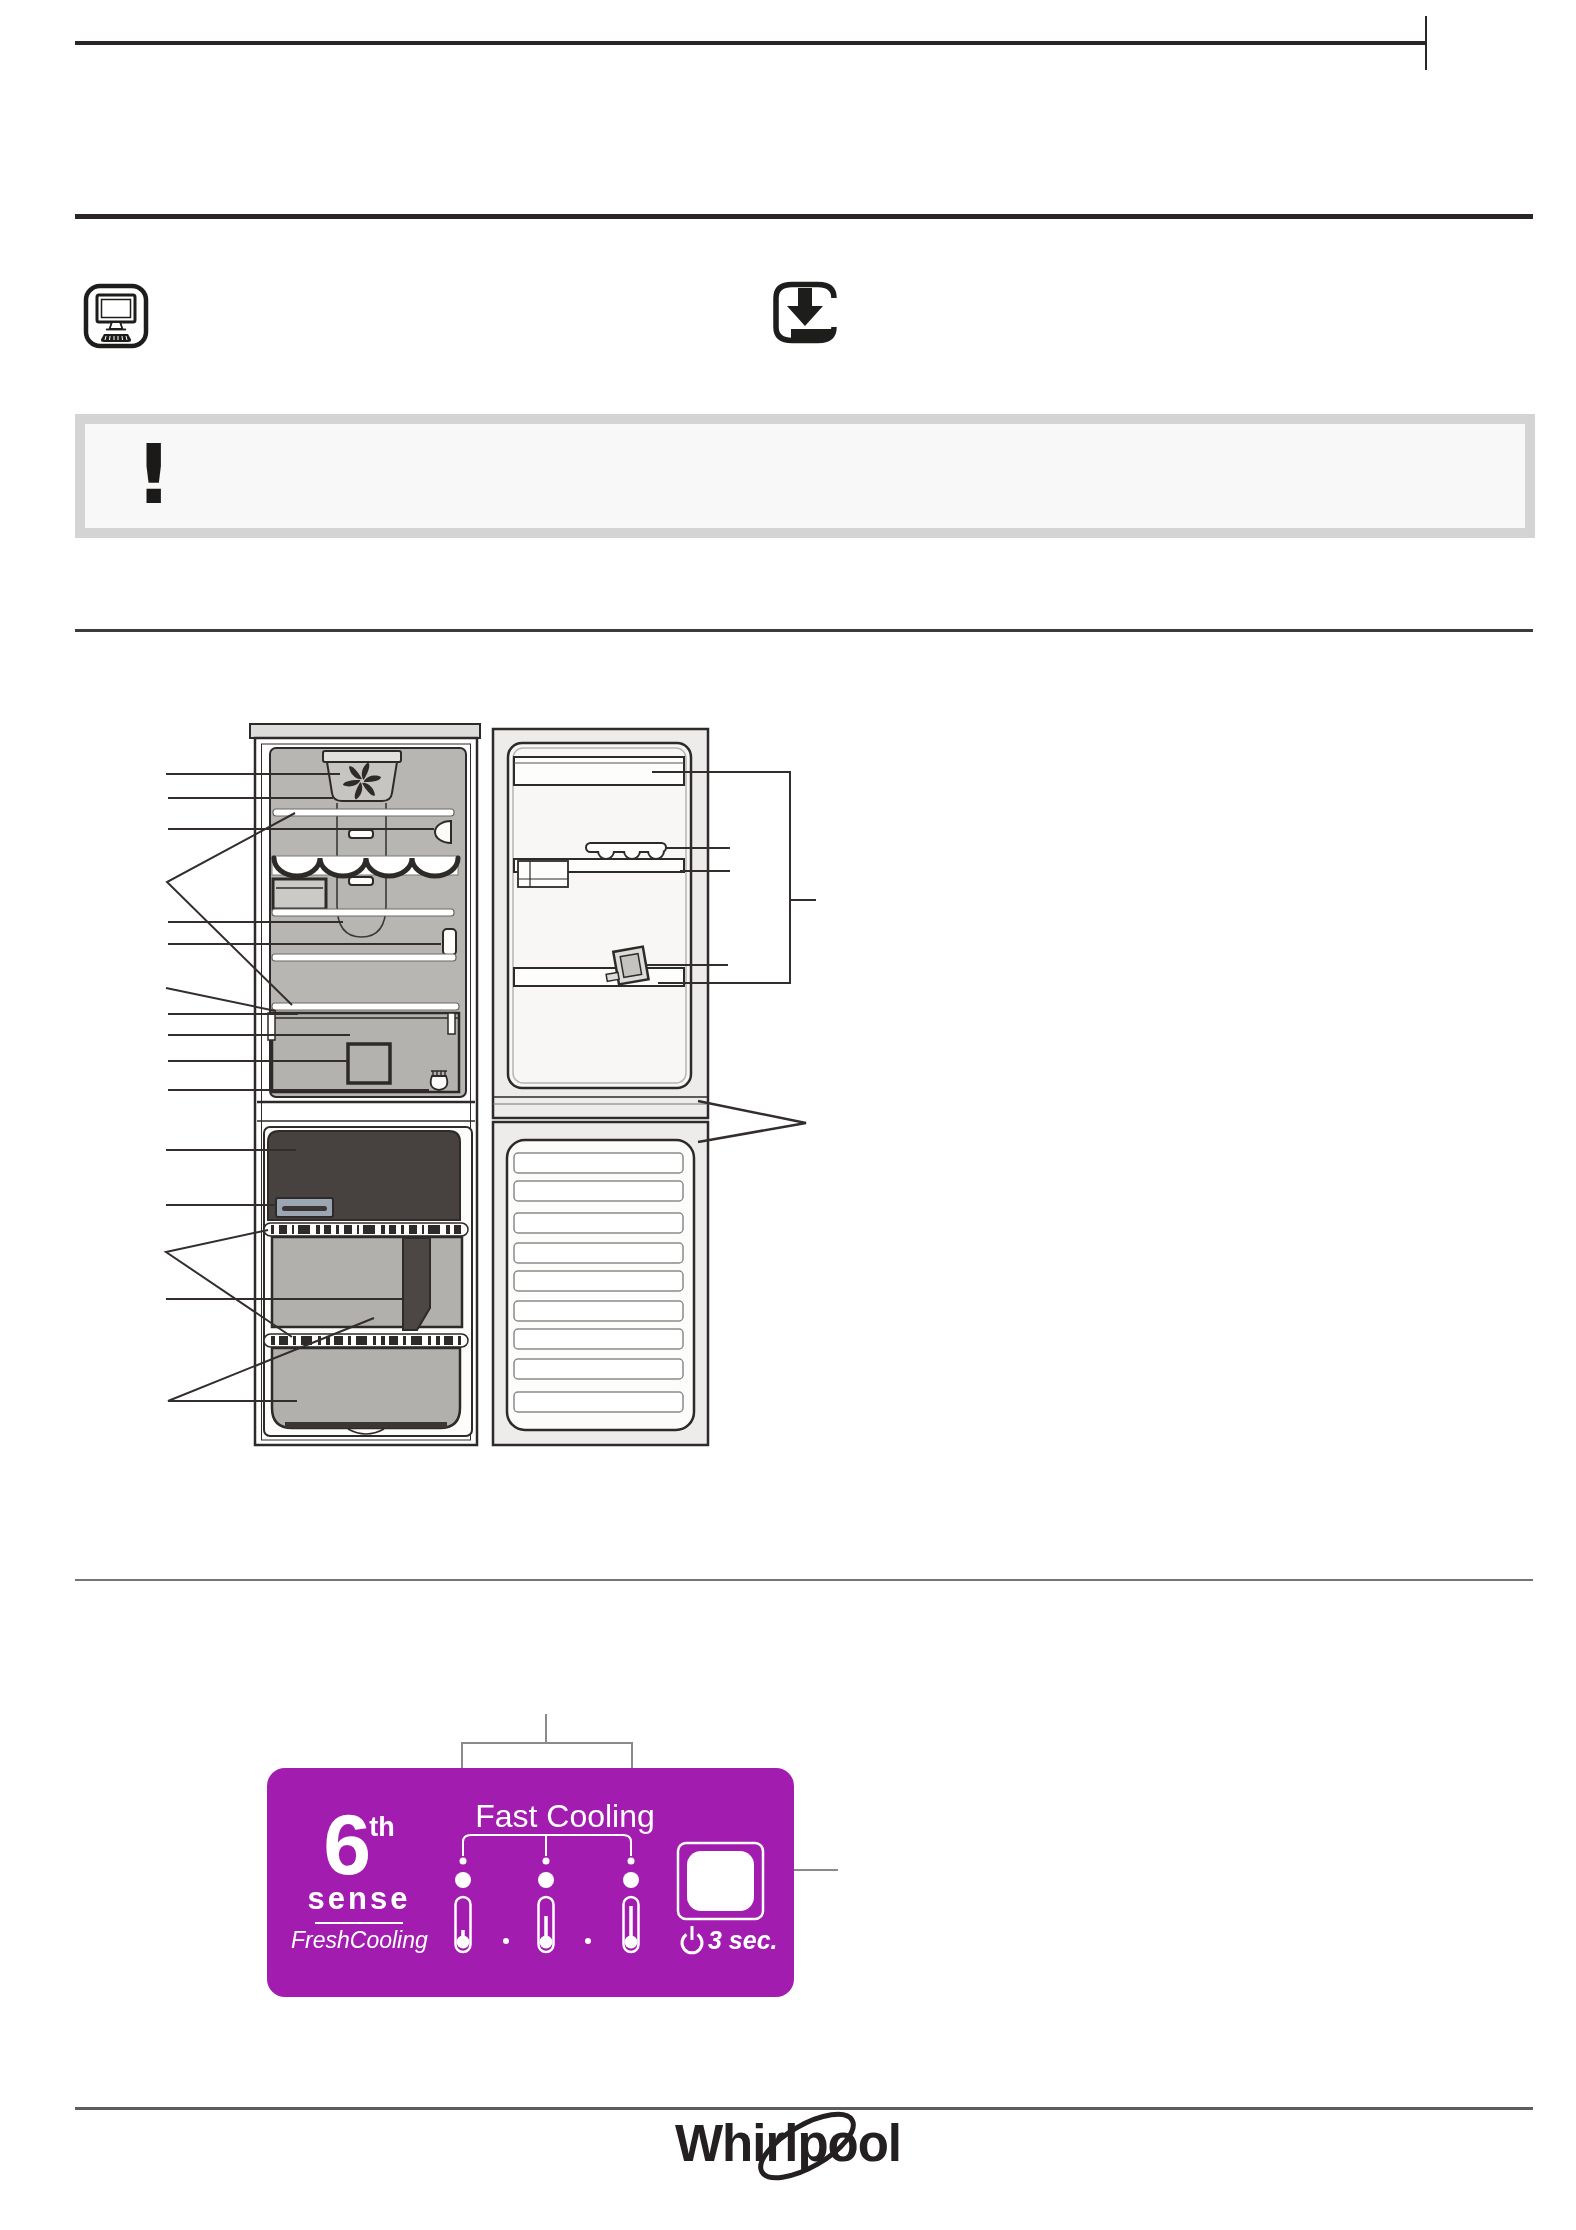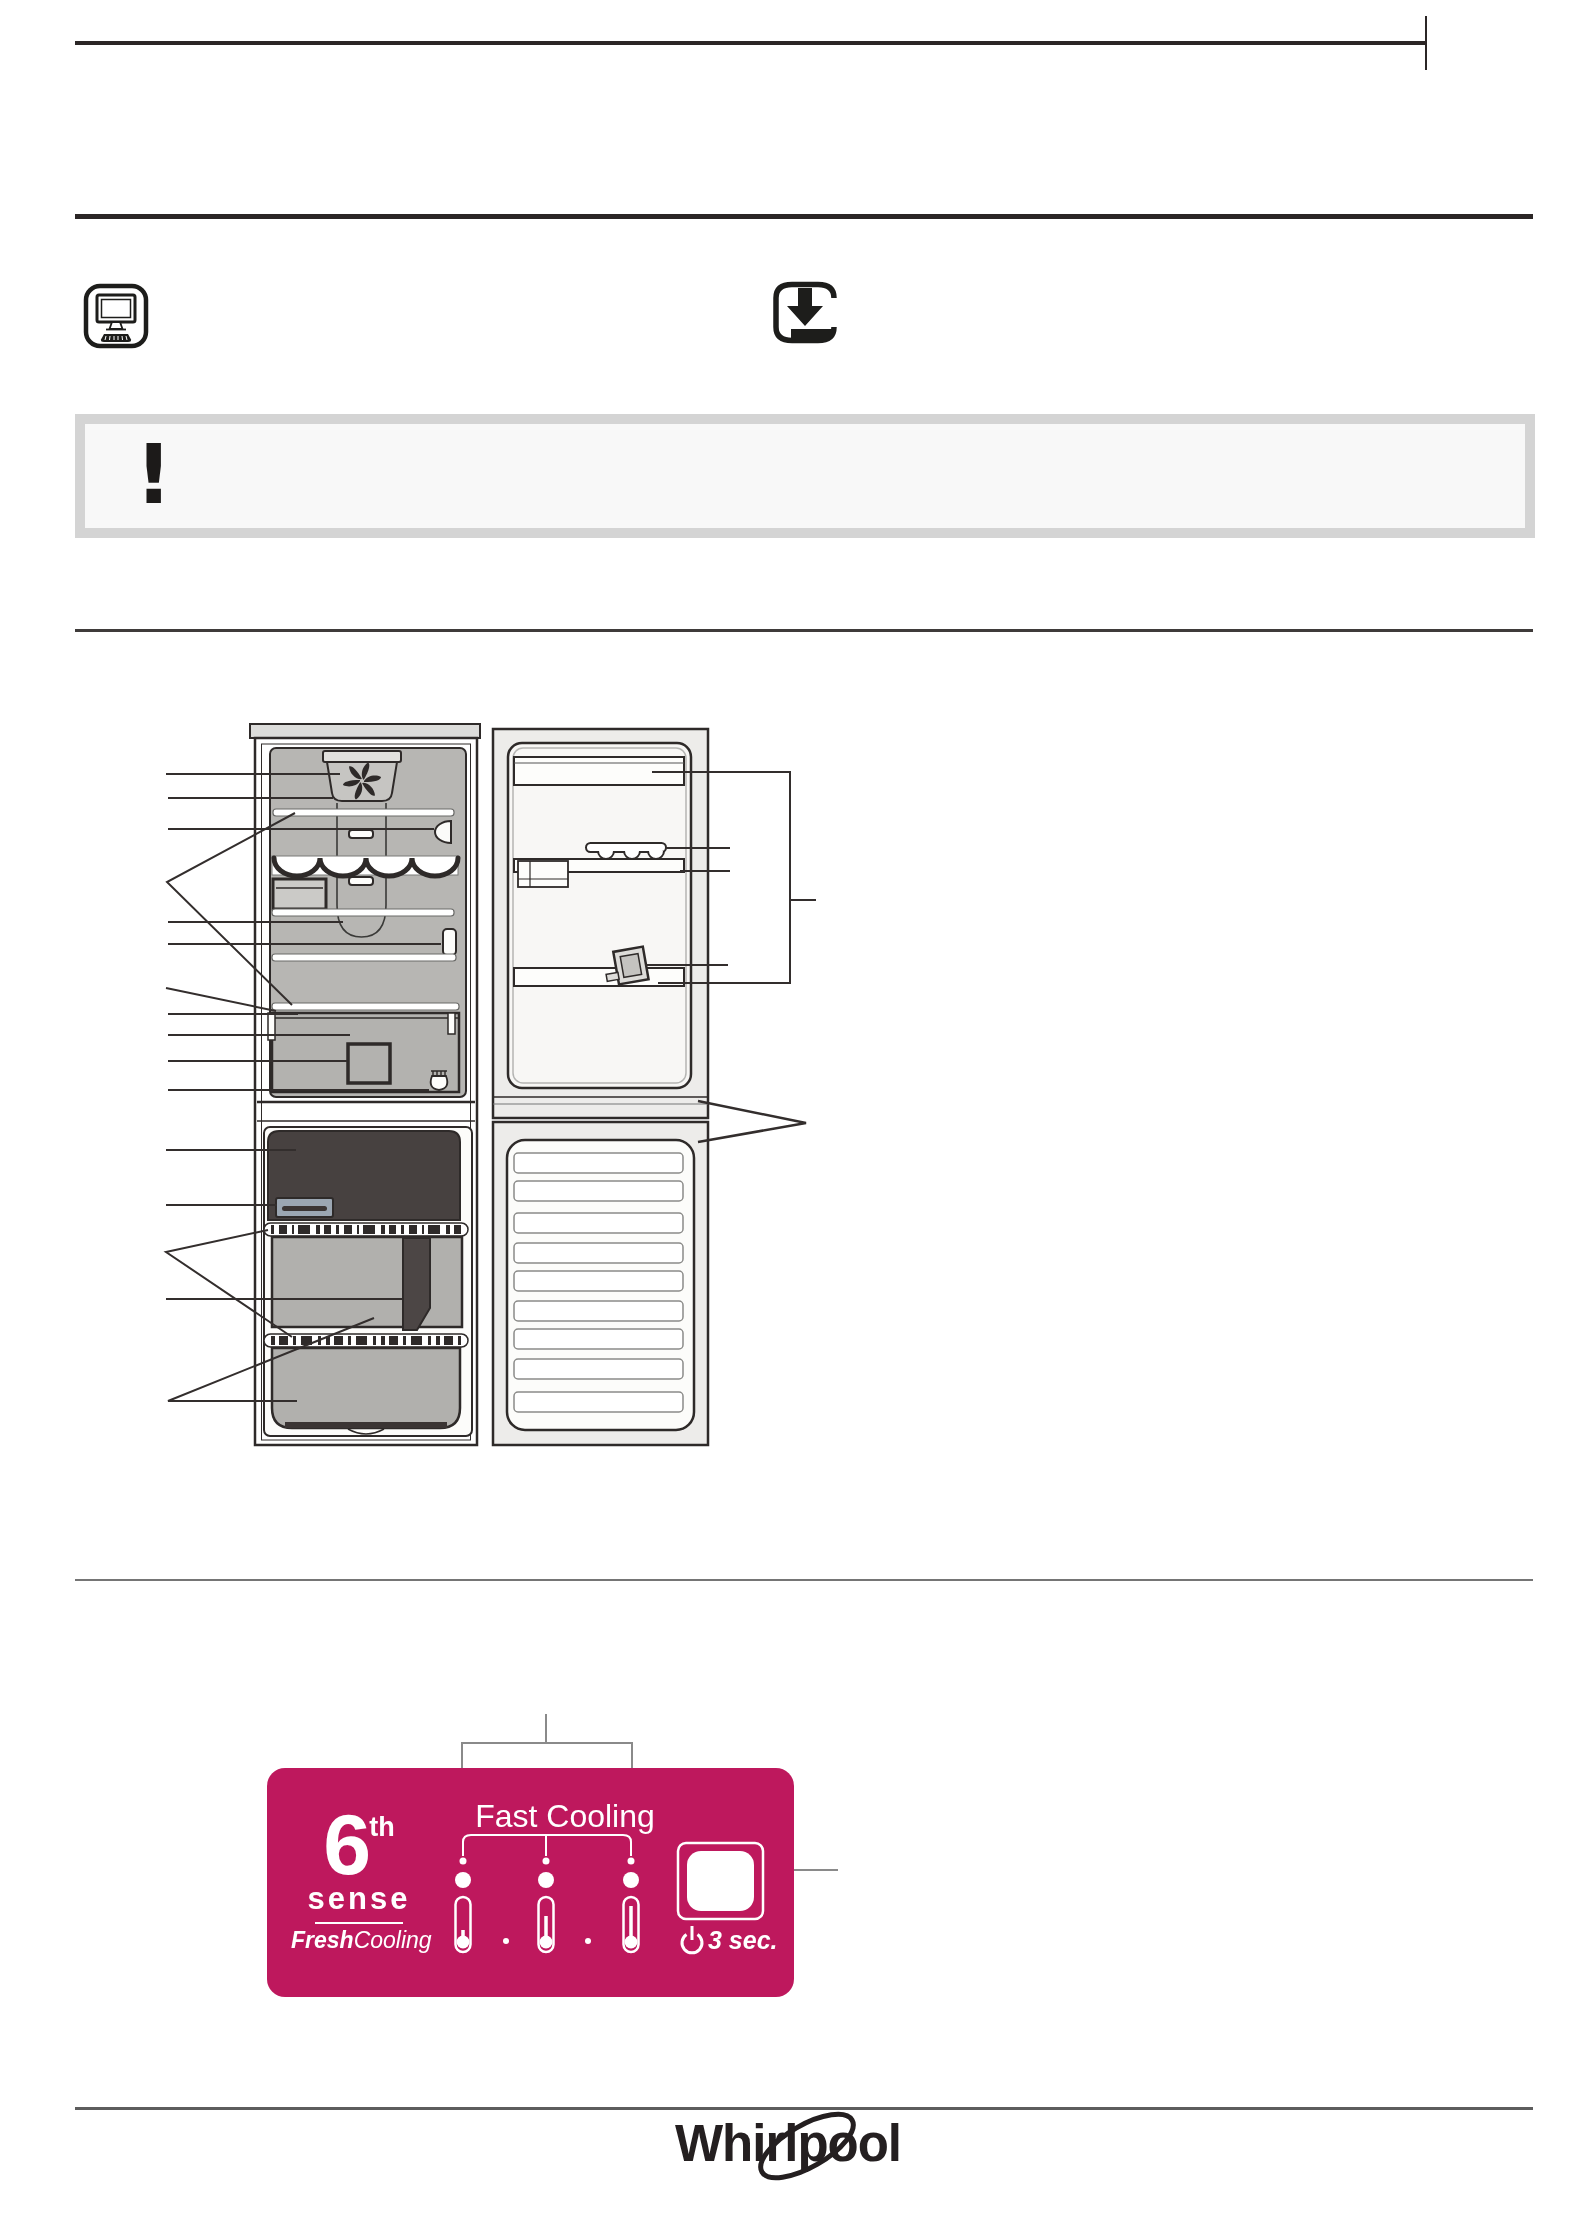--- a/index.html
+++ b/index.html
@@ -8,30 +8,30 @@
   .abs{position:absolute;}
   .rule{position:absolute;background:#2b2626;}
   .grayrule{position:absolute;background:#6e6e6e;}
   
   .warnbox{position:absolute;left:75px;top:414px;width:1460px;height:124px;
            box-sizing:border-box;border:10px solid #d4d4d4;background:#f8f8f8;}
   .bang{position:absolute;left:50px;top:10px;font-size:82px;font-weight:bold;
         color:#1c1a19;line-height:1;font-family:"DejaVu Sans", sans-serif;}
   
   .panel{position:absolute;left:267px;top:1768px;width:527px;height:229px;
-         background:#be185d;border-radius:18px;color:#fff;}
+         background:#a21caf;border-radius:18px;color:#fff;}
   .panel-gfx{position:absolute;left:0;top:0;}
   .brand{position:absolute;left:24px;top:40px;width:136px;text-align:center;}
   .six-row{line-height:0.85;white-space:nowrap;}
   .six{font-size:86px;font-weight:bold;letter-spacing:-2px;}
   .th{font-size:27px;font-weight:bold;vertical-align:38px;}
   .sense{font-size:31px;font-weight:bold;letter-spacing:3px;margin-top:0px;}
   .brand-rule{width:88px;height:2px;background:#fff;margin:5px auto 3px auto;}
   .freshcontrol{font-size:23px;font-style:italic;white-space:nowrap;}
-  .fresh{font-weight:bold;}
+  .fresh{font-weight:normal;}
   .fast-cooling{position:absolute;left:168px;top:30px;width:260px;text-align:center;
                 font-size:32px;color:#fff;}
   .sec-label{position:absolute;left:441px;top:158px;font-size:25px;font-weight:bold;
              font-style:italic;color:#fff;text-align:right;}
   .callout{position:absolute;background:#8a8a8a;}
   
   .wordmark{position:absolute;left:0;top:2114px;width:1576px;text-align:center;
             font-size:51px;font-weight:bold;letter-spacing:-1px;color:#241f20;}
 </style>
 </head>

